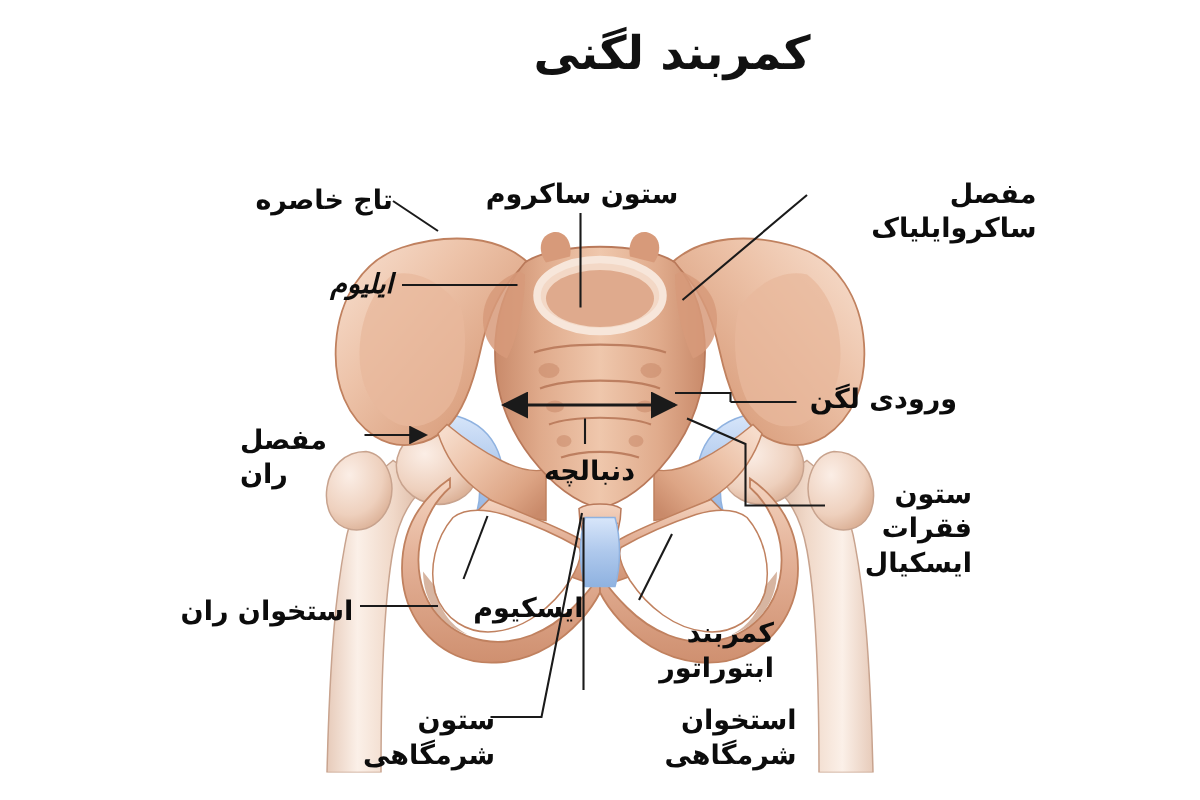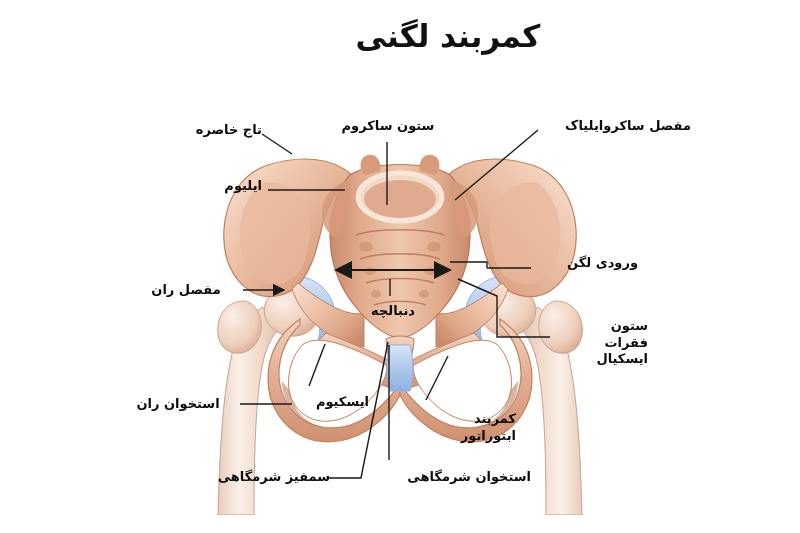--- a/index.html
+++ b/index.html
@@ -28,21 +28,21 @@
   
   .anatomy{
     position:absolute;
     left:150px;top:95px;
     width:500px;height:420px;
   }
 
   
   .lbl{
     position:absolute;
-    font-size:13px;
+    font-size:18px;
     color:#0c0c0c;
     direction:rtl;
     line-height:1.28;
     white-space:pre-line;
     font-weight:600;
   }
   .lbl.l{text-align:right;}
   .lbl.r{text-align:right;}
   .lbl.c{text-align:center;}
 
@@ -264,40 +264,40 @@
       <polyline points="327,478 361,478 388,342"></polyline>
       <polyline points="389,460 389,345"></polyline>
       <polyline points="243,290 284,290" marker-end="url(#arrowEnd)"></polyline>
       <polyline points="336,270 450,270" marker-end="url(#arrowEnd)" marker-start="url(#arrowStart)" stroke-width="2"></polyline>
       <polyline points="450,262 487,262 487,268"></polyline>
     </g>
   </svg>
 
   <div class="lbl l" style="left:150px;top:122px;width:112px;text-align:right;">تاج خاصره</div>
 
-  <div class="lbl l" style="left:162px;top:178px;width:100px;text-align:right;">ایلیوم</div>
+  <div class="lbl l" style="left:162px;top:178px;width:100px;text-align:right;font-style:italic;">ایلیوم</div>
 
   <div class="lbl c" style="left:318px;top:118px;width:140px;text-align:center;">ستون ساکروم</div>
 
   <div class="lbl r" style="left:541px;top:118px;width:150px;text-align:right;">مفصل ساکروایلیاک</div>
 
   <div class="lbl r" style="left:534px;top:255px;width:104px;text-align:right;">ورودی لگن</div>
 
   <div class="lbl r" style="left:556px;top:318px;width:92px;">ستون
 فقرات
 ایسکیال</div>
 
-  <div class="lbl r" style="left:140px;top:282px;width:92px;text-align:center;">مفصل ران</div>
+  <div class="lbl r" style="left:160px;top:282px;width:92px;text-align:left;">مفصل ران</div>
 
   <div class="lbl c" style="left:348px;top:303px;width:90px;text-align:center;">دنبالچه</div>
 
   <div class="lbl r" style="left:117px;top:396px;width:122px;text-align:center;">استخوان ران</div>
 
-  <div class="lbl r" style="left:269px;top:394px;width:100px;text-align:right;">ایسکیوم</div>
+  <div class="lbl r" style="left:289px;top:394px;width:100px;text-align:right;">ایسکیوم</div>
 
   <div class="lbl r" style="left:416px;top:411px;width:100px;text-align:right;">کمربند
 ابتوراتور</div>
 
-  <div class="lbl r" style="left:188px;top:469px;width:142px;text-align:right;">سمفیز شرمگاهی</div>
+  <div class="lbl r" style="left:188px;top:469px;width:142px;text-align:right;">ستون شرمگاهی</div>
 
   <div class="lbl r" style="left:379px;top:469px;width:152px;text-align:right;">استخوان شرمگاهی</div>
 
 </div>
 
 </body></html>

